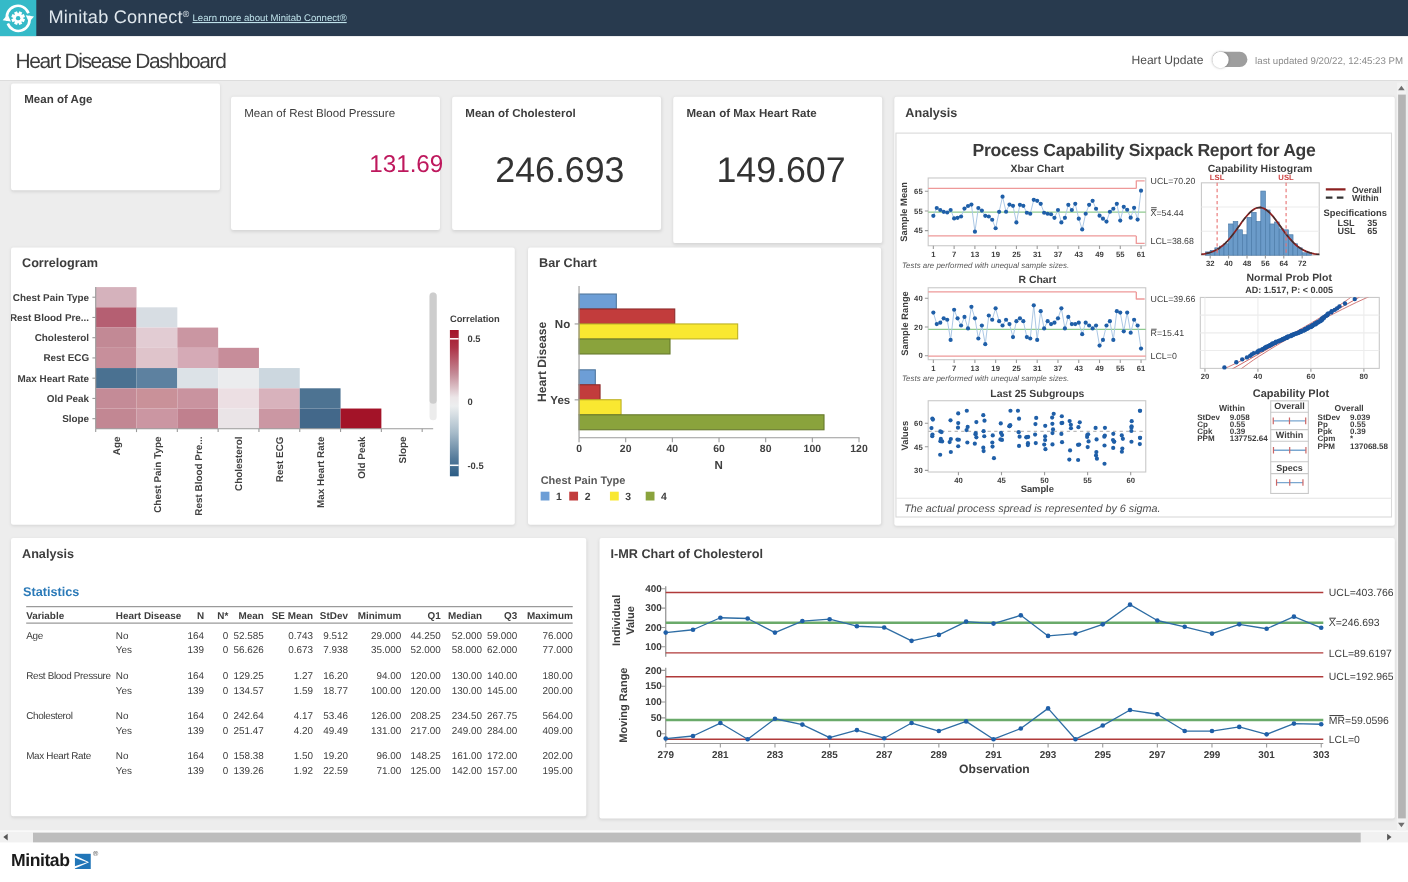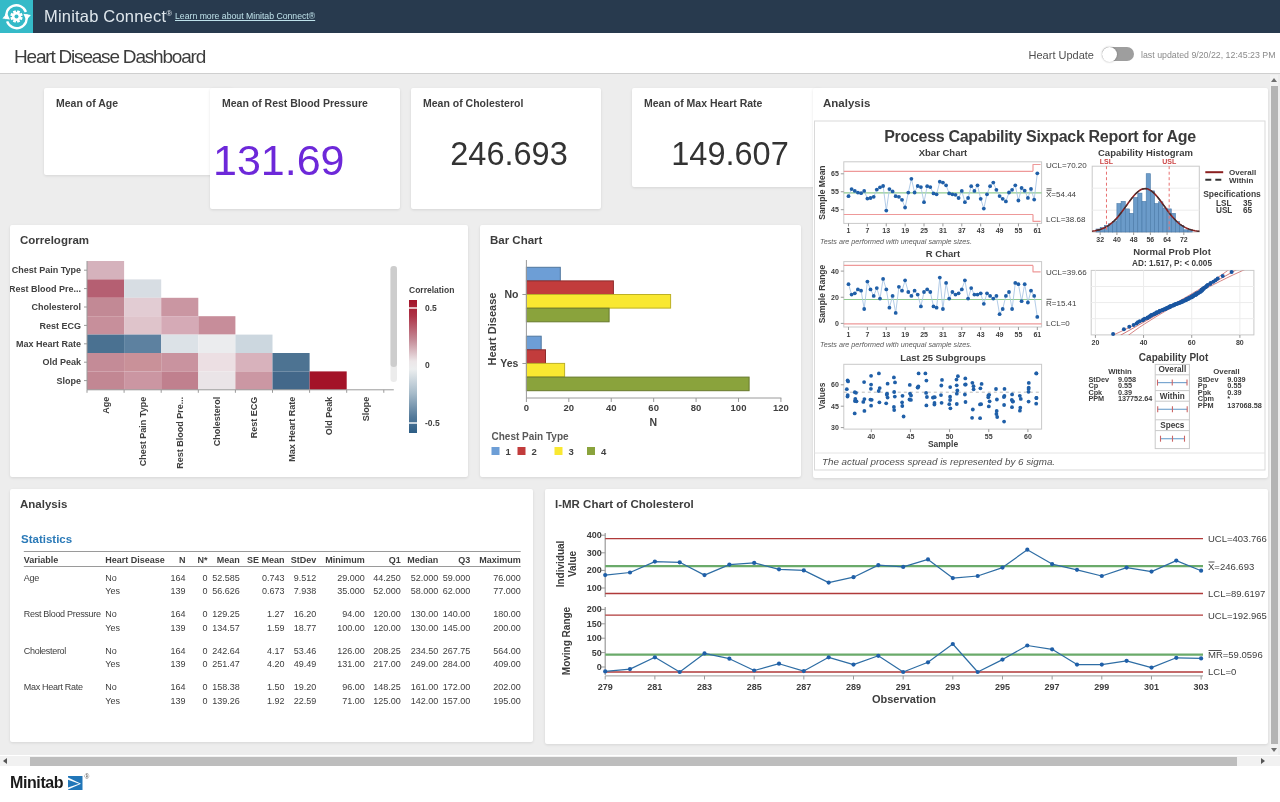--- a/index.html
+++ b/index.html
@@ -22,32 +22,32 @@
   </div>
 <div style="position:absolute;left:0;top:33px;width:1280px;height:41px;background:#fff;border-bottom:1px solid #cfcfcf;">
     <div style="position:absolute;left:14px;top:13px;font-size:19px;letter-spacing:-1.2px;color:#3c3c3c;">Heart Disease Dashboard</div>
     <div style="position:absolute;right:186px;top:16px;font-size:11px;color:#4f4f4f;white-space:nowrap;">Heart Update</div>
     <div style="position:absolute;left:1102px;top:14px;width:32px;height:14px;background:#9e9e9e;border-radius:7px;">
       <div style="position:absolute;left:0px;top:-0.5px;width:15px;height:15px;background:#fff;border-radius:50%;box-shadow:0 0 2px rgba(0,0,0,.35);"></div>
     </div>
     <div style="position:absolute;left:1141px;top:17px;font-size:8.8px;color:#8a8a8a;white-space:nowrap;">last updated 9/20/22, 12:45:23 PM</div>
   </div>
 <div style="position:absolute;left:0;top:74px;width:1280px;height:681px;background:#ededed;"></div>
-<div class="panel" style="left:10px;top:88px;width:190px;height:87px;margin-left:34px;">
+<div class="panel" style="left:10px;top:76px;width:190px;height:97px;">
     <div style="position:absolute;left:12px;top:9px;font-size:10.5px;font-weight:700;color:#3d3d3d;">Mean of Age</div>
   </div>
 <div class="panel" style="left:210px;top:88px;width:190px;height:121px;">
-    <div style="position:absolute;left:12px;top:9px;font-size:10.5px;font-weight:700;color:#3d3d3d;">Mean of Rest Blood Pressure</div>
-    <div style="position:absolute;left:3px;top:48px;width:190px;text-align:left;font-size:43px;color:#6d28d9;">131.69</div>
+    <div style="position:absolute;left:12px;top:9px;font-size:10.5px;font-weight:400;color:#3d3d3d;">Mean of Rest Blood Pressure</div>
+    <div style="position:absolute;left:3px;top:48px;width:190px;text-align:right;font-size:22px;color:#be185d;">131.69</div>
   </div>
 <div class="panel" style="left:411px;top:88px;width:190px;height:121px;">
     <div style="position:absolute;left:12px;top:9px;font-size:10.5px;font-weight:700;color:#3d3d3d;">Mean of Cholesterol</div>
     <div style="position:absolute;left:3px;top:48px;width:190px;text-align:center;font-size:32.5px;color:#333;">246.693</div>
   </div>
-<div class="panel" style="left:612px;top:88px;width:190px;height:99px;margin-left:20px;">
+<div class="panel" style="left:612px;top:88px;width:190px;height:133px;">
     <div style="position:absolute;left:12px;top:9px;font-size:10.5px;font-weight:700;color:#3d3d3d;">Mean of Max Heart Rate</div>
     <div style="position:absolute;left:3px;top:48px;width:190px;text-align:center;font-size:32.5px;color:#333;">149.607</div>
   </div>
 <div class="panel" style="left:10px;top:225px;width:458px;height:252px;padding-left:30px;">
     <div class="ptitle">Correlogram</div>
   </div>
 <svg style="position:absolute;left:10px;top:225px" width="458" height="252" viewBox="10 225 458 252">
     <rect x="87.0" y="261.0" width="37.1" height="18.4" fill="#d5b2bc"></rect>
     <rect x="87.0" y="279.4" width="37.1" height="18.4" fill="#b55f72"></rect>
     <rect x="124.1" y="279.4" width="37.1" height="18.4" fill="#d7dde3"></rect>

